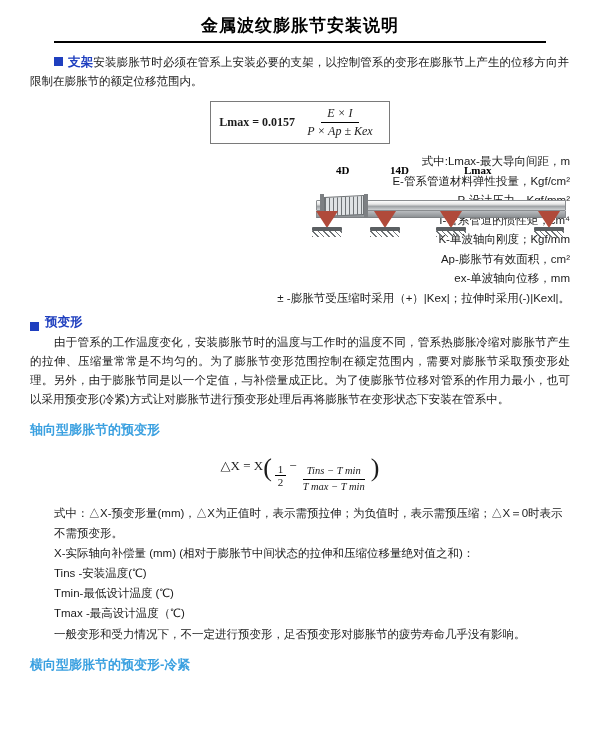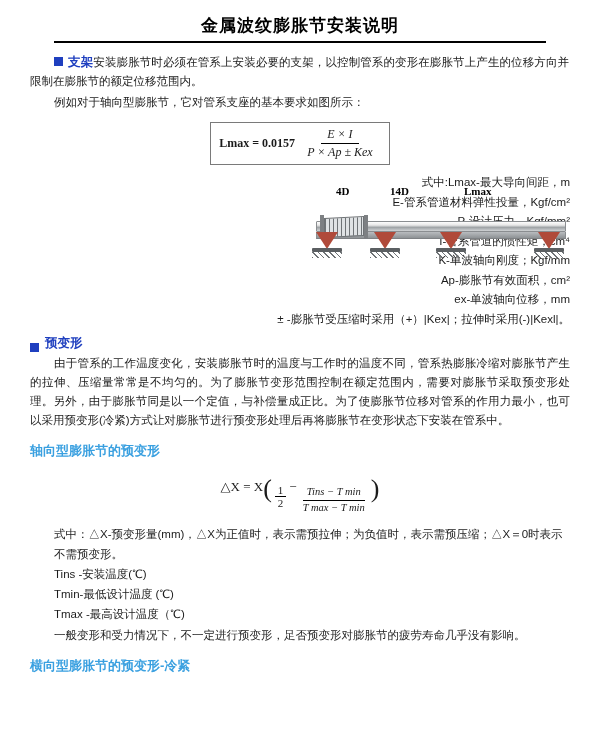--- a/index.html
+++ b/index.html
@@ -293,21 +293,20 @@
 
   <div class="title">金属波纹膨胀节安装说明</div>
   <div class="title-rule"></div>
 
   <div class="body">
 
     <div class="para-with-head">
       <span class="mark"></span><span class="blue-bold">支架</span><span>安装膨胀节时必须在管系上安装必要的支架，以控制管系的变形在膨胀节上产生的位移方向并限制在膨胀节的额定位移范围内。</span>
     </div>
 
-    <p class="indent">例如对于轴向型膨胀节，它对管系支座的基本要求如图所示：</p>
 
     <div class="formula-row">
       <div class="formula-box">
         <span class="lhs">Lmax = 0.0157</span>
         <span class="frac">
           <span class="num">E × I</span>
           <span class="den">P × Ap ± Kex</span>
         </span>
       </div>
     </div>
@@ -375,20 +374,21 @@
       <span>△X = X</span><span class="paren-big">(</span><span class="half">
           <span class="num">1</span>
           <span class="den">2</span>
         </span><span>−</span><span class="frac-inline">
           <span class="num">Tins − T min</span>
           <span class="den">T max − T min</span>
         </span><span class="paren-big">)</span>
     </div>
 
     <div class="list-line">式中：△X-预变形量(mm)，△X为正值时，表示需预拉伸；为负值时，表示需预压缩；△X＝0时表示不需预变形。</div>
+    <div class="list-line" style="padding-left:0; text-indent:24px;">X-实际轴向补偿量 (mm) (相对于膨胀节中间状态的拉伸和压缩位移量绝对值之和)：</div>
     <div class="list-line">Tins -安装温度(℃)</div>
     <div class="list-line">Tmin-最低设计温度 (℃)</div>
     <div class="list-line">Tmax -最高设计温度（℃)</div>
     <div class="note">一般变形和受力情况下，不一定进行预变形，足否预变形对膨胀节的疲劳寿命几乎没有影响。</div>
 
     <div class="subhead">横向型膨胀节的预变形-冷紧</div>
 
   </div>
 </div>
 

